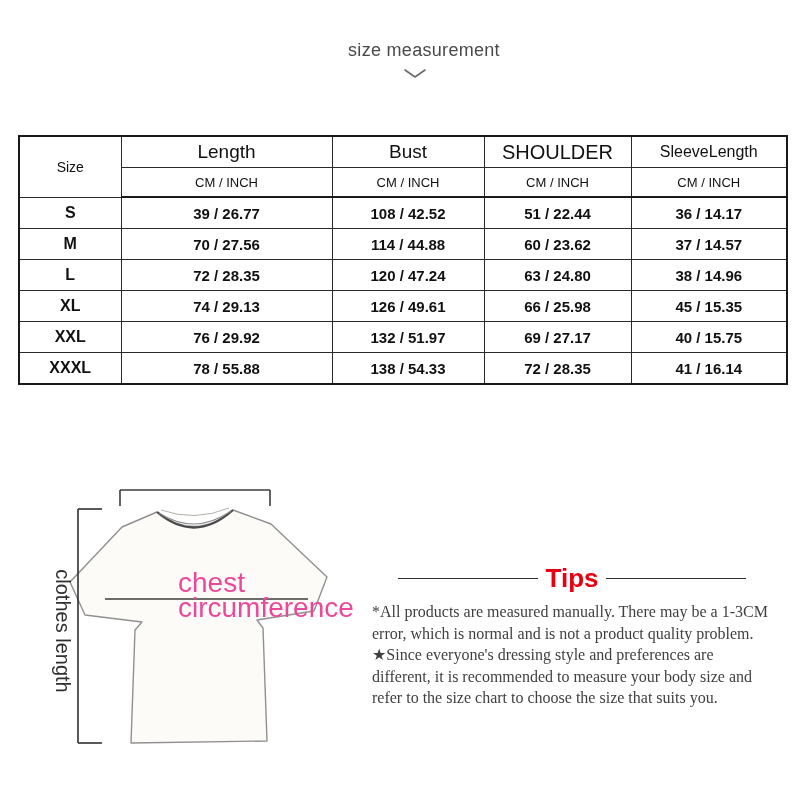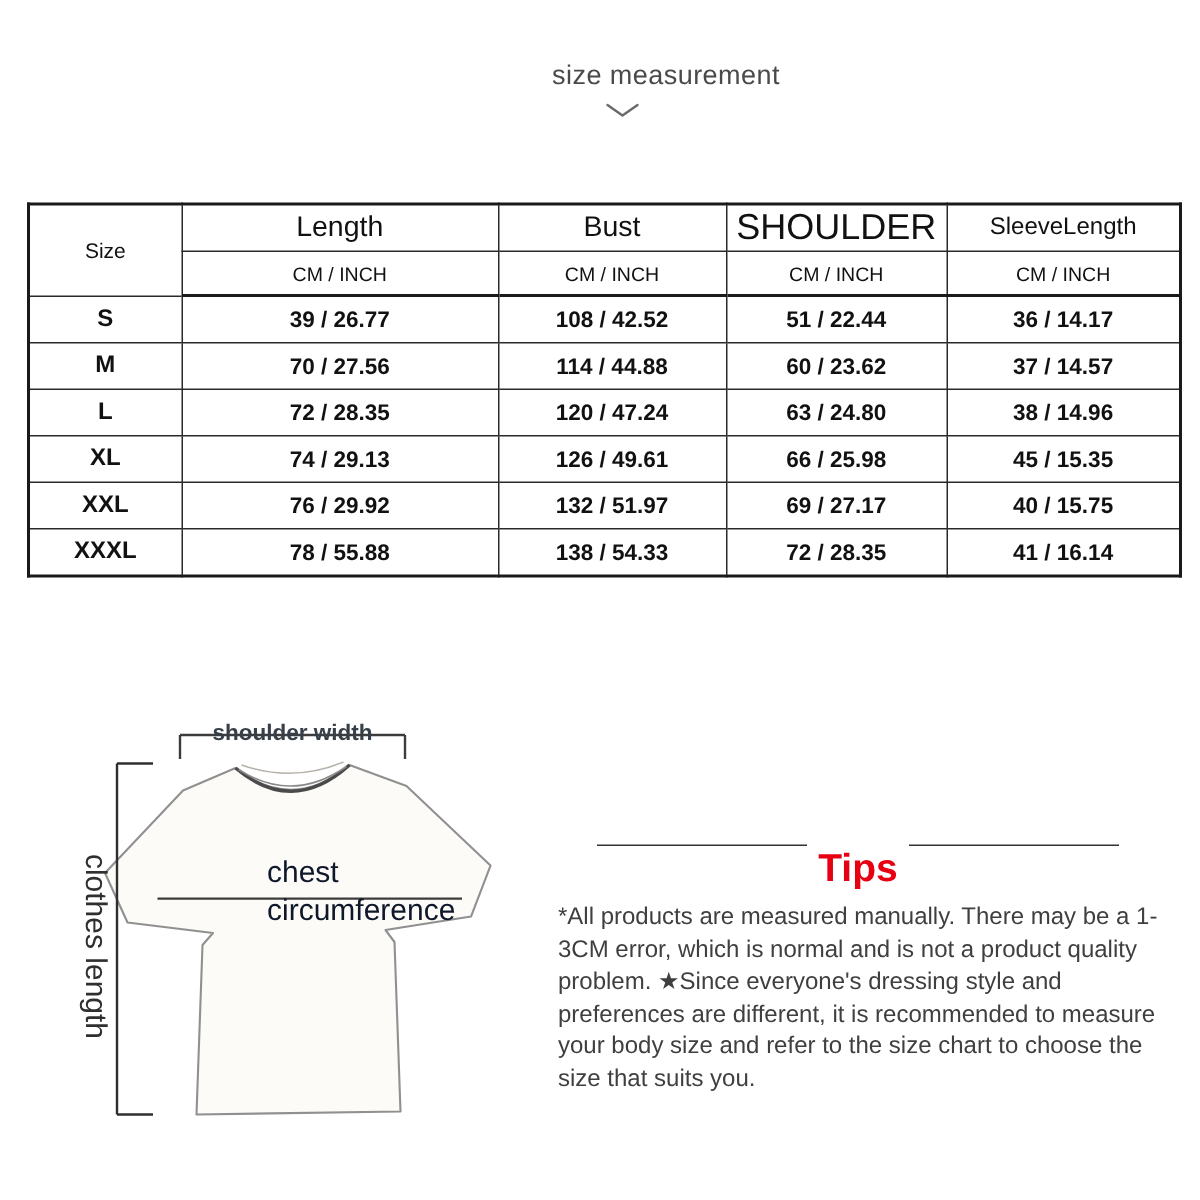--- a/index.html
+++ b/index.html
@@ -4,57 +4,57 @@
 <style>
   html,body{margin:0;padding:0;}
   body{
     width:800px;height:800px;background:#ffffff;
     font-family:"Liberation Sans", sans-serif;
     position:relative;overflow:hidden;color:#222;
   }
   .page{position:absolute;inset:0;}
 
   
-  .hdr{position:absolute;top:40px;left:144px;width:600px;text-align:center;
+  .hdr{position:absolute;top:40px;left:124px;width:600px;text-align:center;
        font-size:18px;color:#4a4a4a;letter-spacing:.3px;cursor:pointer;}
   .chev{position:absolute;top:68px;left:403px;width:24px;height:12px;}
 
   
   table.size{position:absolute;left:18px;top:135px;width:768px;
     border-collapse:collapse;table-layout:fixed;
     border:2px solid #1a1a1a;}
   table.size th, table.size td{
     border:1px solid #2a2a2a;text-align:center;vertical-align:middle;
     padding:0;color:#111;}
   table.size thead tr.r1 th{height:30px;font-weight:400;}
   table.size thead tr.r2 th{height:28px;font-size:13px;font-weight:400;border-bottom:2px solid #1a1a1a;}
   th.size-head{font-size:14px;font-weight:700;border-bottom:2px solid #1a1a1a;}
   th.col-a{font-size:19px;color:#2e2e2e;}
   th.col-b{font-size:19px;color:#2e2e2e;}
-  th.col-c{font-size:24px;color:#2e2e2e;margin-left:48px;}
+  th.col-c{font-size:20px;color:#2e2e2e;margin-left:48px;}
   th.col-d{font-size:16px;color:#2e2e2e;border-left:none;}
   th.col-c2{border-right:none;}
   table.size tbody td{height:30px;font-size:15px;font-weight:700;}
   table.size tbody td.size-cell{font-size:16px;}
 
   
   .tee-wrap{position:absolute;left:40px;top:460px;width:340px;height:300px;}
   .lbl-shoulder{position:absolute;left:115px;top:480px;width:160px;text-align:center;
     font-size:15px;font-weight:700;color:#374048;}
   .lbl-clothes{position:absolute;left:-26px;top:618px;width:178px;height:26px;line-height:26px;
     text-align:center;font-size:20px;color:#2f2f2f;transform:rotate(90deg);}
   .lbl-chest{position:absolute;left:178px;top:570px;width:170px;
-    font-size:20px;line-height:25px;color:#0f172a;}
+    font-size:28px;line-height:25px;color:#ec4899;}
 
   
   .tips{position:absolute;left:372px;top:563px;width:400px;}
-  .tips-head{display:flex;align-items:flex-start;justify-content:center;gap:8px;}
+  .tips-head{display:flex;align-items:center;justify-content:center;gap:8px;}
   .tips-line{width:140px;height:0;border-top:1.5px solid #333;}
   .tips-title{font-size:26px;font-weight:700;color:#e60012;}
-  .tips-body{margin-top:7px;font-size:16px;line-height:21.5px;color:#3f3f3f;}
+  .tips-body{margin-top:7px;font-size:16px;line-height:21.5px;color:#3f3f3f;font-family:Liberation Serif, serif;}
 </style>
 </head>
 <body>
 
 <div class="page">
 
   <div class="hdr">size measurement</div>
   <svg class="chev" viewBox="0 0 24 12">
     <polyline points="2,2 12,9 22,2" fill="none" stroke="#6a6a6a" stroke-width="1.6" stroke-linecap="round" stroke-linejoin="round"></polyline>
   </svg>
@@ -144,21 +144,20 @@
 
     <g stroke="#2f2f2f" stroke-width="1.6">
       <line x1="38" y1="49" x2="38" y2="283"></line>
       <line x1="38" y1="49" x2="62" y2="49"></line>
       <line x1="38" y1="283" x2="62" y2="283"></line>
     </g>
 
     <line x1="65" y1="139" x2="268" y2="139" stroke="#3c3c3c" stroke-width="1.5"></line>
   </svg>
 
-  <div class="lbl-shoulder">shoulder width</div>
   <div class="lbl-clothes">clothes length</div>
   <div class="lbl-chest">chest circumference</div>
 
   <div class="tips">
     <div class="tips-head">
       <div class="tips-line"></div>
       <div class="tips-title">Tips</div>
       <div class="tips-line"></div>
     </div>
     <div class="tips-body">*All products are measured manually. There may be a 1-3CM error, which is normal and is not a product quality problem. ★Since everyone's dressing style and preferences are different, it is recommended to measure your body size and refer to the size chart to choose the size that suits you.</div>

